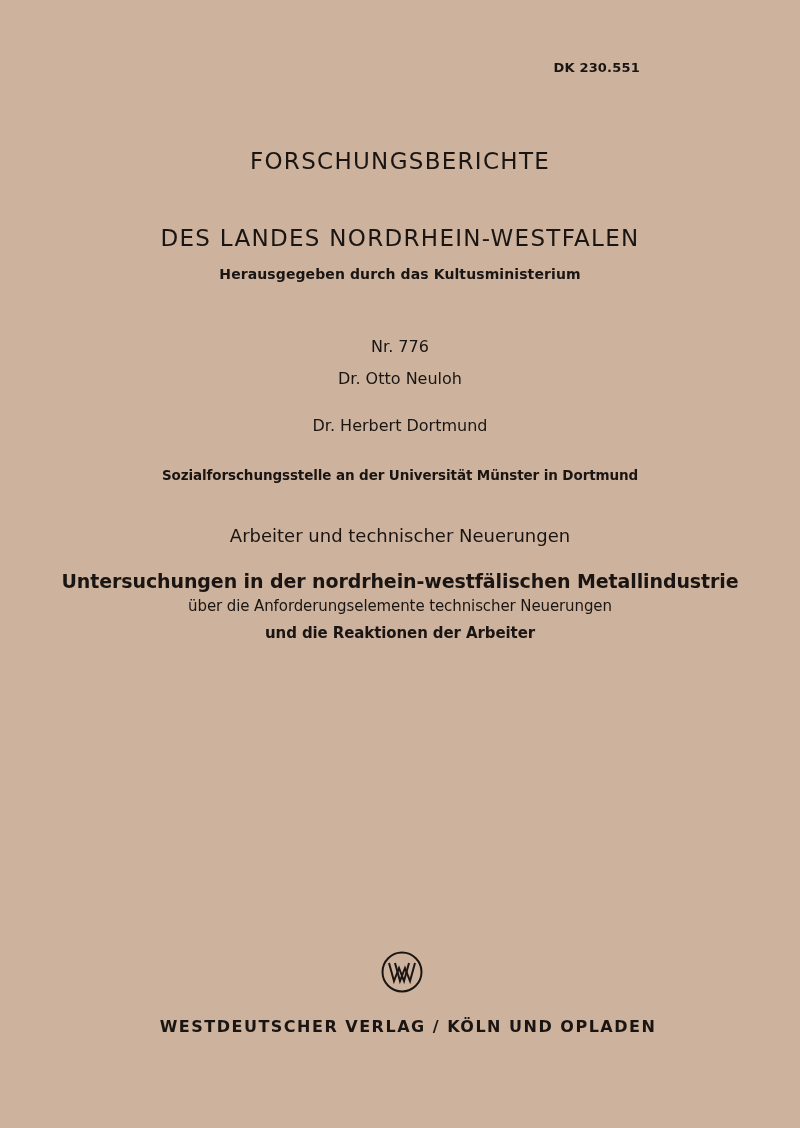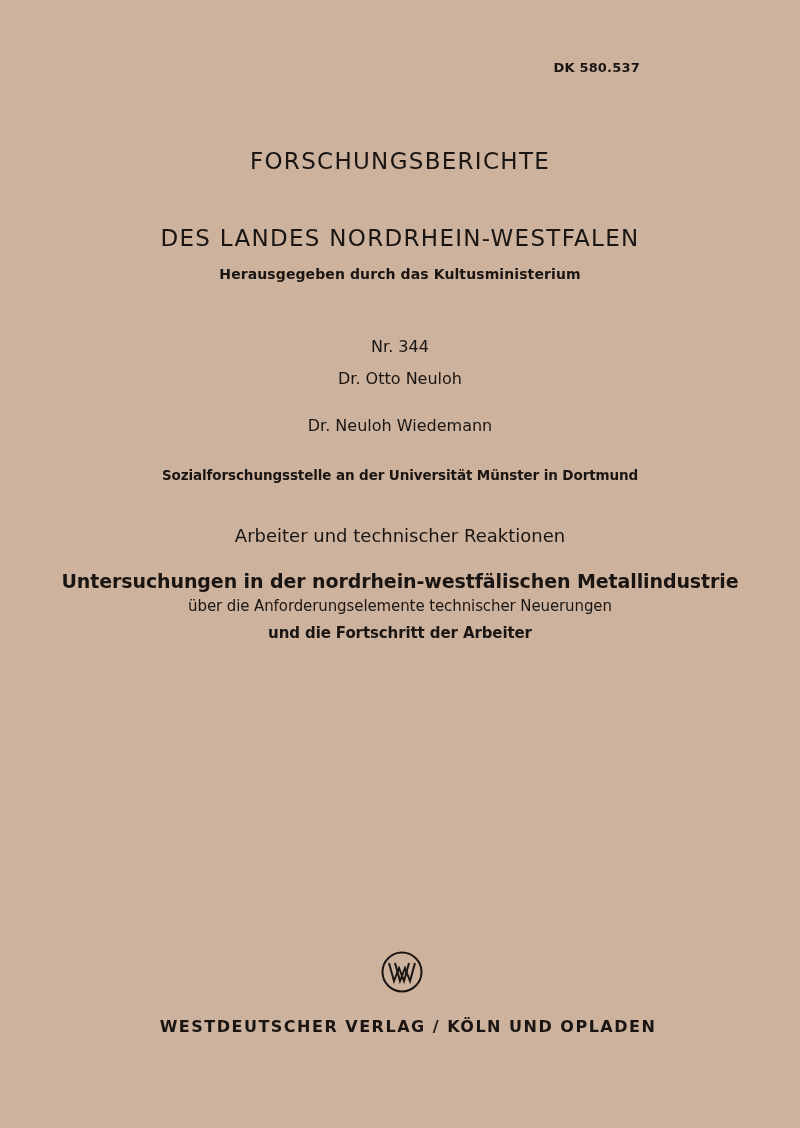--- a/index.html
+++ b/index.html
@@ -22,36 +22,36 @@
   .title { top: 525px; font-size: 18px; }
   .sub1 { top: 570px; font-size: 19px; font-weight: bold; letter-spacing: -0.1px; }
   .sub2 { top: 597px; font-size: 15px; font-weight: normal; letter-spacing: -0.1px; }
   .sub3 { top: 624px; font-size: 15px; font-weight: bold; letter-spacing: -0.1px; }
   .logo { position: absolute; left: 380px; top: 950px; width: 44px; height: 44px; }
   .footer { top: 1017px; font-size: 16px; font-weight: bold; letter-spacing: 1.5px; margin-left: 8px; }
 </style>
 </head>
 <body>
 
-<div class="dk">DK 580.537</div>
+<div class="dk">DK 230.551</div>
 
 <div class="abs series1">FORSCHUNGSBERICHTE</div>
 <div class="abs series2">DES LANDES NORDRHEIN-WESTFALEN</div>
 <div class="abs publisher-note">Herausgegeben durch das Kultusministerium</div>
 
-<div class="abs number">Nr. 344</div>
+<div class="abs number">Nr. 776</div>
 
 <div class="abs author1">Dr. Otto Neuloh</div>
-<div class="abs author2">Dr. Neuloh Wiedemann</div>
+<div class="abs author2">Dr. Herbert Dortmund</div>
 <div class="abs institute">Sozialforschungsstelle an der Universität Münster in Dortmund</div>
 
-<div class="abs title">Arbeiter und technischer Reaktionen</div>
+<div class="abs title">Arbeiter und technischer Neuerungen</div>
 <div class="abs sub1">Untersuchungen in der nordrhein-westfälischen Metallindustrie</div>
 <div class="abs sub2">über die Anforderungselemente technischer Neuerungen</div>
-<div class="abs sub3">und die Fortschritt der Arbeiter</div>
+<div class="abs sub3">und die Reaktionen der Arbeiter</div>
 
 <div class="logo">
   <svg width="44" height="44" viewBox="0 0 44 44">
     <circle cx="22" cy="22" r="19.5" fill="none" stroke="#1a1512" stroke-width="2"></circle>
     <polyline points="9,13 14,31 19,18 24,31 29,13" fill="none" stroke="#1a1512" stroke-width="2" stroke-linejoin="miter"></polyline>
     <polyline points="15,13 20,31 25,18 30,31 35,13" fill="none" stroke="#1a1512" stroke-width="2" stroke-linejoin="miter"></polyline>
   </svg>
 </div>
 
 <div class="abs footer">WESTDEUTSCHER VERLAG / KÖLN UND OPLADEN</div>

